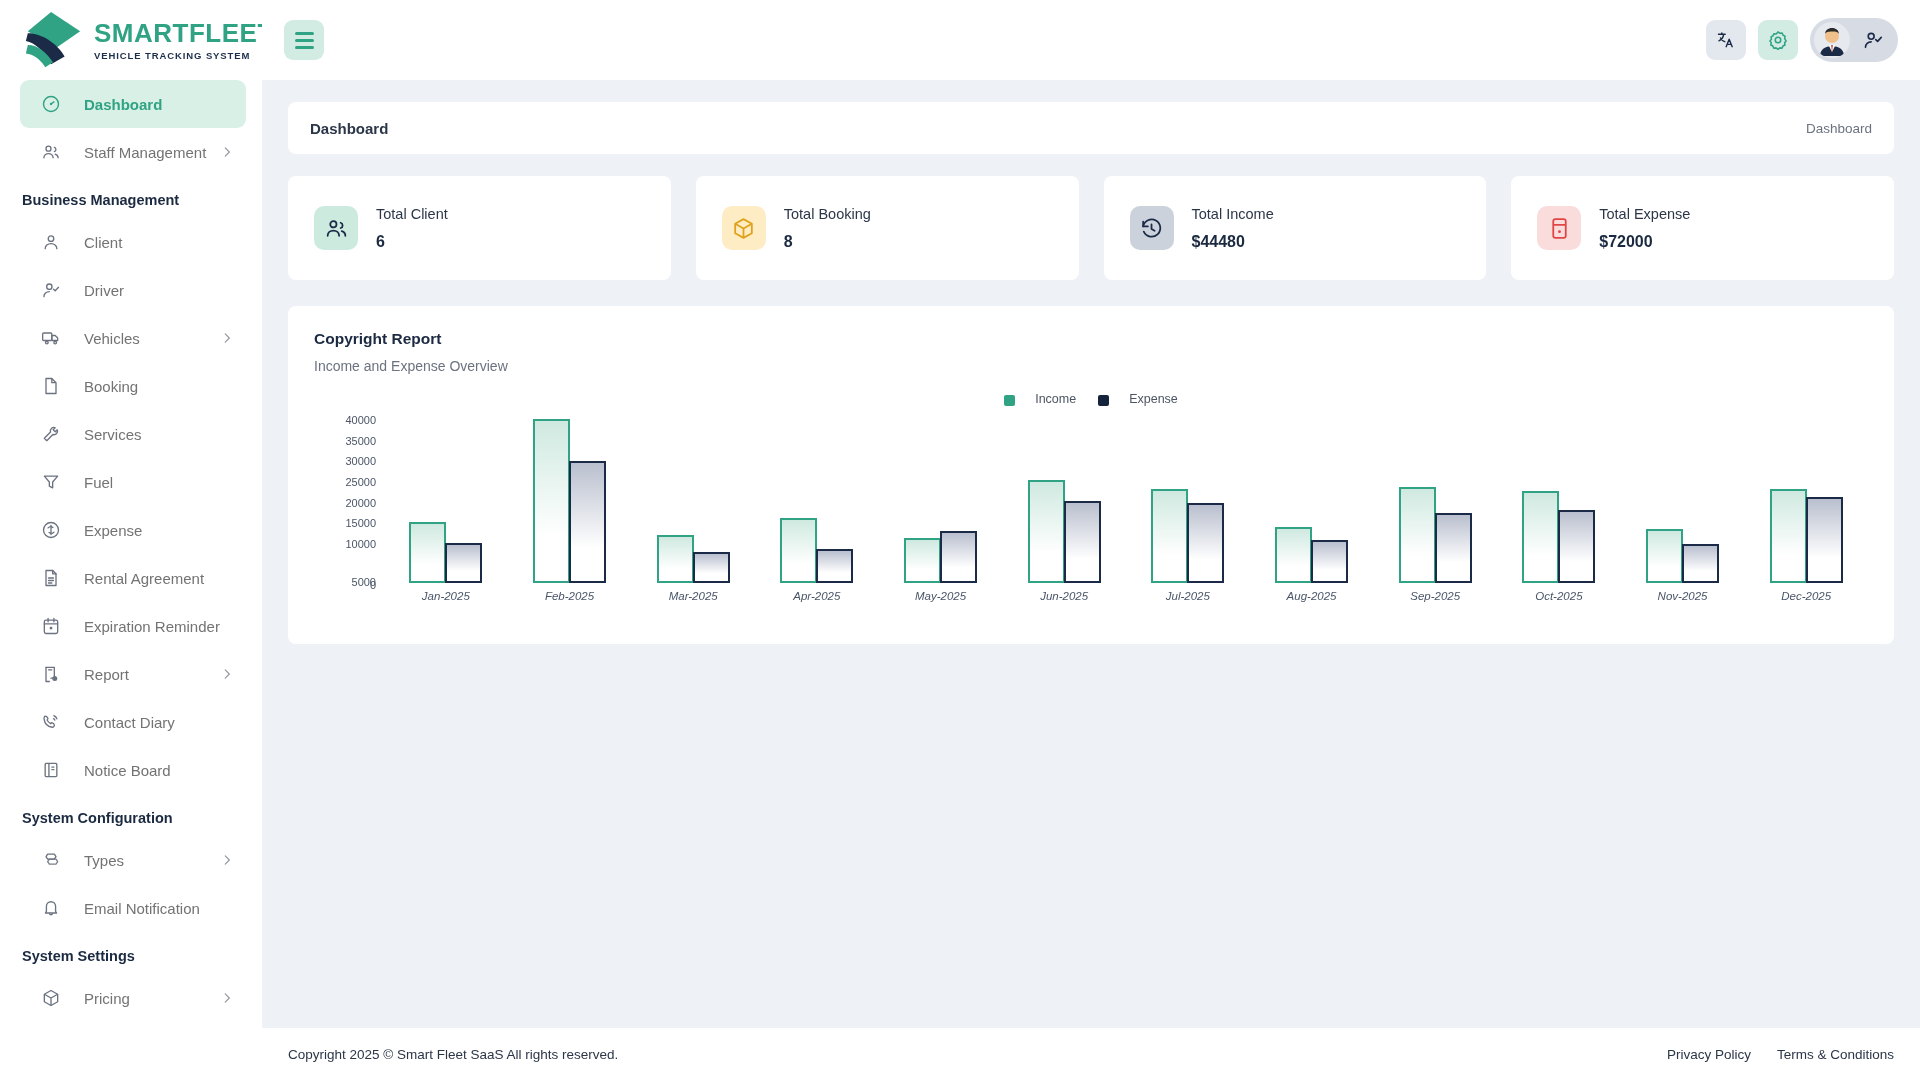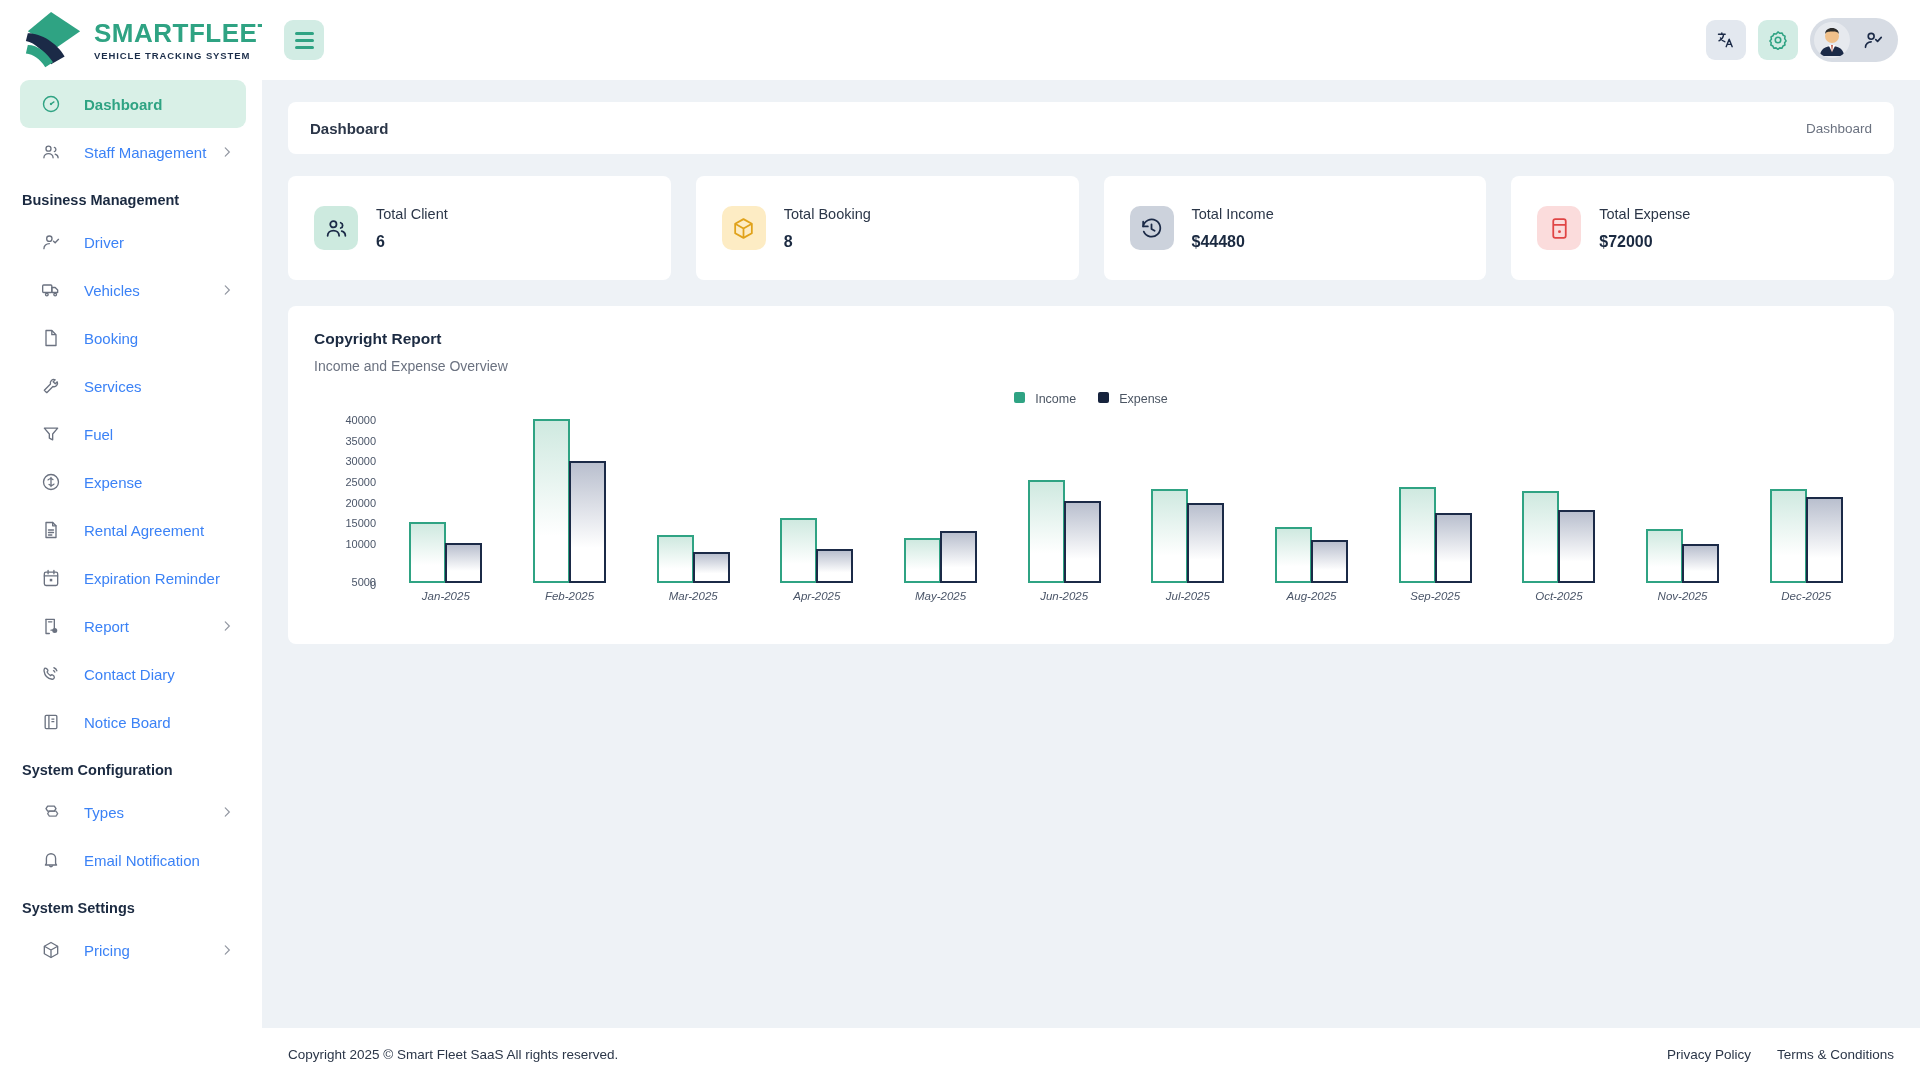--- a/index.html
+++ b/index.html
@@ -25,21 +25,21 @@
   .logo-sub { font-size: 9.5px; letter-spacing: .9px; color: #1c2e4a; margin-top: 4px; font-weight: 600; }
 
   .nav { padding: 0 0 20px 0; }
   .nav-section {
     font-size: 14.5px; font-weight: 700; color: #1b2a41;
     padding: 16px 0 10px 22px;
   }
   .nav-item {
     display: flex; align-items: center; height: 48px;
     margin: 0 16px 0 20px; padding: 0 12px 0 20px;
-    border-radius: 9px; color: #3b82f6; font-size: 15px; cursor: pointer;
+    border-radius: 9px; color: #737373; font-size: 15px; cursor: pointer;
     position: relative;
   }
   .nav-item.active { background: #d9f0e7; color: #2fa383; font-weight: 600; }
   .nav-item .ico { width: 22px; height: 22px; flex: 0 0 22px; margin-right: 22px; display: flex; align-items: center; justify-content: center; }
   .nav-item .ico svg { width: 20px; height: 20px; display: block; }
   .nav-item .lbl { flex: 1; white-space: nowrap; }
   .nav-item .chev { width: 14px; height: 14px; opacity: .75; }
 
   
   .main { flex: 1; display: flex; flex-direction: column; height: 1080px; background: #eef2f6; min-width: 0; }
@@ -96,21 +96,21 @@
   .card-ico.grey { background: #ccd2dc; }
   .card-ico.red { background: #fbdcdc; }
   .card-txt .card-label { font-size: 14.5px; color: #2b3648; margin-bottom: 11px; }
   .card-txt .card-value { font-size: 16px; color: #1b2a41; font-weight: 600; }
 
   .chart-panel { background: #fff; border-radius: 8px; padding: 24px 26px 26px 26px; }
   .chart-title { font-size: 15.5px; font-weight: 700; color: #1b2a41; }
   .chart-sub { font-size: 14px; color: #6b7280; margin-top: 10px; }
 
   .legend { display: flex; justify-content: center; gap: 22px; margin-top: 18px; }
-  .legend-item { display: flex; align-items: flex-start; gap: 10px; font-size: 12.5px; color: #4b5563; }
+  .legend-item { display: flex; align-items: flex-end; gap: 20px; font-size: 12.5px; color: #4b5563; }
   .legend-swatch { width: 11px; height: 11px; border-radius: 2px; display: block; }
 
   .plot { display: flex; margin-top: 12px; height: 200px; }
   .y-axis {
     width: 70px; flex: 0 0 70px; position: relative; height: 165px; margin-top: 2px;
   }
   .y-tick {
     position: absolute; right: 8px; font-size: 11px; color: #4a5568;
     transform: translateY(-50%); white-space: nowrap;
   }
@@ -192,20 +192,29 @@
         <span class="lbl">Staff Management</span>
         <span class="chev">
           <svg viewBox="0 0 24 24" fill="none" stroke="#6b7280" stroke-width="2" stroke-linecap="round">
               <path d="M9 5l7 7-7 7"></path>
             </svg>
         </span>
       </div>
 
       <div class="nav-section">Business Management</div>
 
+      <div class="nav-item">
+        <span class="ico">
+          <svg viewBox="0 0 24 24" fill="none" stroke="#6b7280" stroke-width="1.6" stroke-linecap="round">
+              <circle cx="12" cy="8" r="3.3"></circle>
+              <path d="M5 20c0-3.4 3.1-6 7-6s7 2.6 7 6"></path>
+            </svg>
+        </span>
+        <span class="lbl">Client</span>
+      </div>
 
       <div class="nav-item">
         <span class="ico">
           <svg viewBox="0 0 24 24" fill="none" stroke="#6b7280" stroke-width="1.6" stroke-linecap="round">
               <circle cx="10" cy="8" r="3.2"></circle>
               <path d="M3.5 20c0-3.4 2.9-6 6.5-6"></path>
               <path d="M15 11l2 2 4-4.2"></path>
             </svg>
         </span>
         <span class="lbl">Driver</span>

